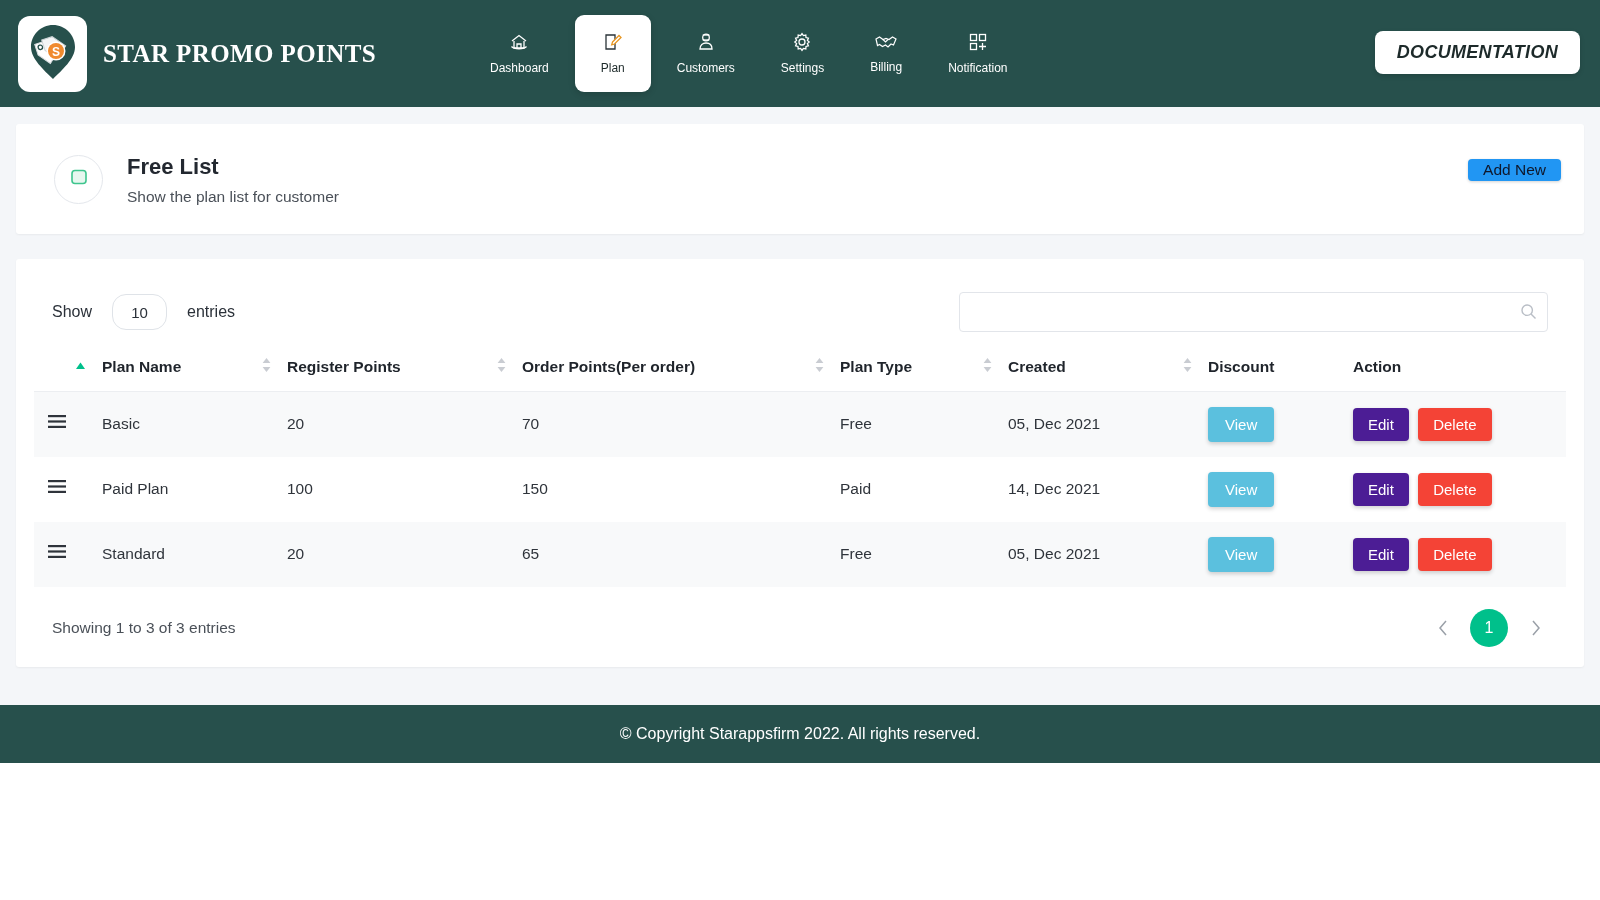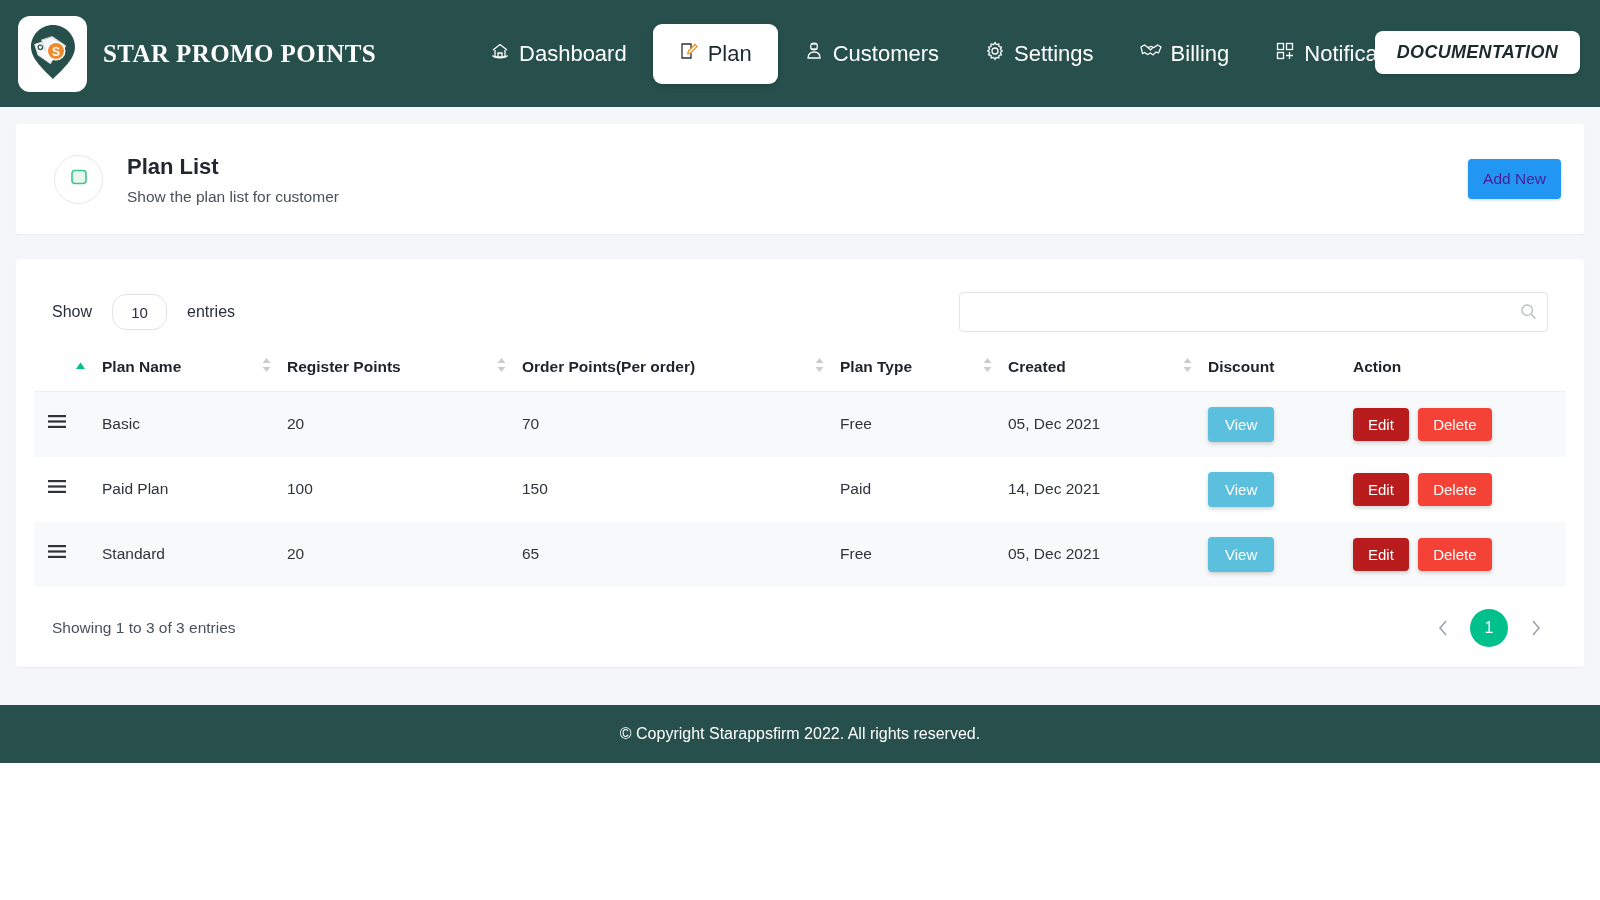--- a/index.html
+++ b/index.html
@@ -53,28 +53,29 @@
   }
 
   .nav {
     display: flex;
     align-items: center;
     gap: 6px;
     margin-left: 94px;
   }
   .nav-item {
     display: flex;
-    align-items: flex-start;
+    align-items: center;
     gap: 9px;
     color: #ffffff;
-    font-size: 22px;
+    font-size: 12px;
     padding: 11px 20px;
     border-radius: 9px;
     white-space: nowrap;
     cursor: pointer;
+    flex-direction: column;
   }
   .nav-item.active {
     background: #ffffff;
     color: #1d2a2a;
     padding: 17px 26px;
     box-shadow: 0 2px 7px rgba(0,0,0,.16);
   }
   .nav-item .ico { display: flex; align-items: center; }
   .nav-item svg { display: block; }
 
@@ -138,25 +139,25 @@
     font-size: 15.5px;
     color: #4a5058;
     margin-top: 7px;
     text-align: right;
   }
   .add-new-btn {
     position: absolute;
     right: 23px;
     top: 35px;
     background: #2196f3;
-    color: #4c1d95;
+    color: #0f172a;
     font-size: 15.5px;
     border: none;
     border-radius: 4px;
-    padding: 11px 15px;
+    padding: 2px 15px;
     cursor: pointer;
     font-family: "Liberation Sans", sans-serif;
     box-shadow: 0 1px 3px rgba(0,0,0,.18);
   }
 
   .table-card {
     margin-top: 25px;
     padding: 24px 18px 14px 18px;
     min-height: 402px;
   }
@@ -251,21 +252,21 @@
     border: none;
     border-radius: 4px;
     color: #ffffff;
     font-size: 15px;
     font-family: "Liberation Sans", sans-serif;
     cursor: pointer;
     padding: 8px 15px;
     box-shadow: 0 2px 4px rgba(0,0,0,.18);
   }
   .btn-view { background: #5bc0de; padding: 9px 17px; }
-  .btn-edit { background: #b91c1c; }
+  .btn-edit { background: #4c1d95; }
   .btn-delete { background: #f44336; margin-left: 5px; }
   .action-cell { white-space: nowrap; }
 
   .table-footer {
     display: flex;
     align-items: center;
     justify-content: space-between;
     padding: 22px 18px 6px 18px;
   }
   .showing-text { font-size: 15.5px; color: #4a5058; }
@@ -400,21 +401,21 @@
 
     <div class="card header-card">
       <div class="header-icon-circle">
         <span>
           <svg width="22" height="22" viewBox="0 0 22 22" fill="none">
             <rect x="4" y="4.5" width="14" height="13" rx="3" fill="#e7f7ef" stroke="#3fc58e" stroke-width="1.6"></rect>
           </svg>
         </span>
       </div>
       <div class="header-text">
-        <div class="header-title">Plan List</div>
+        <div class="header-title">Free List</div>
         <div class="header-sub">Show the plan list for customer</div>
       </div>
       <button class="add-new-btn">Add New</button>
     </div>
 
     <div class="card table-card">
 
       <div class="table-toolbar">
         <div class="show-entries">
           <span>Show</span>

